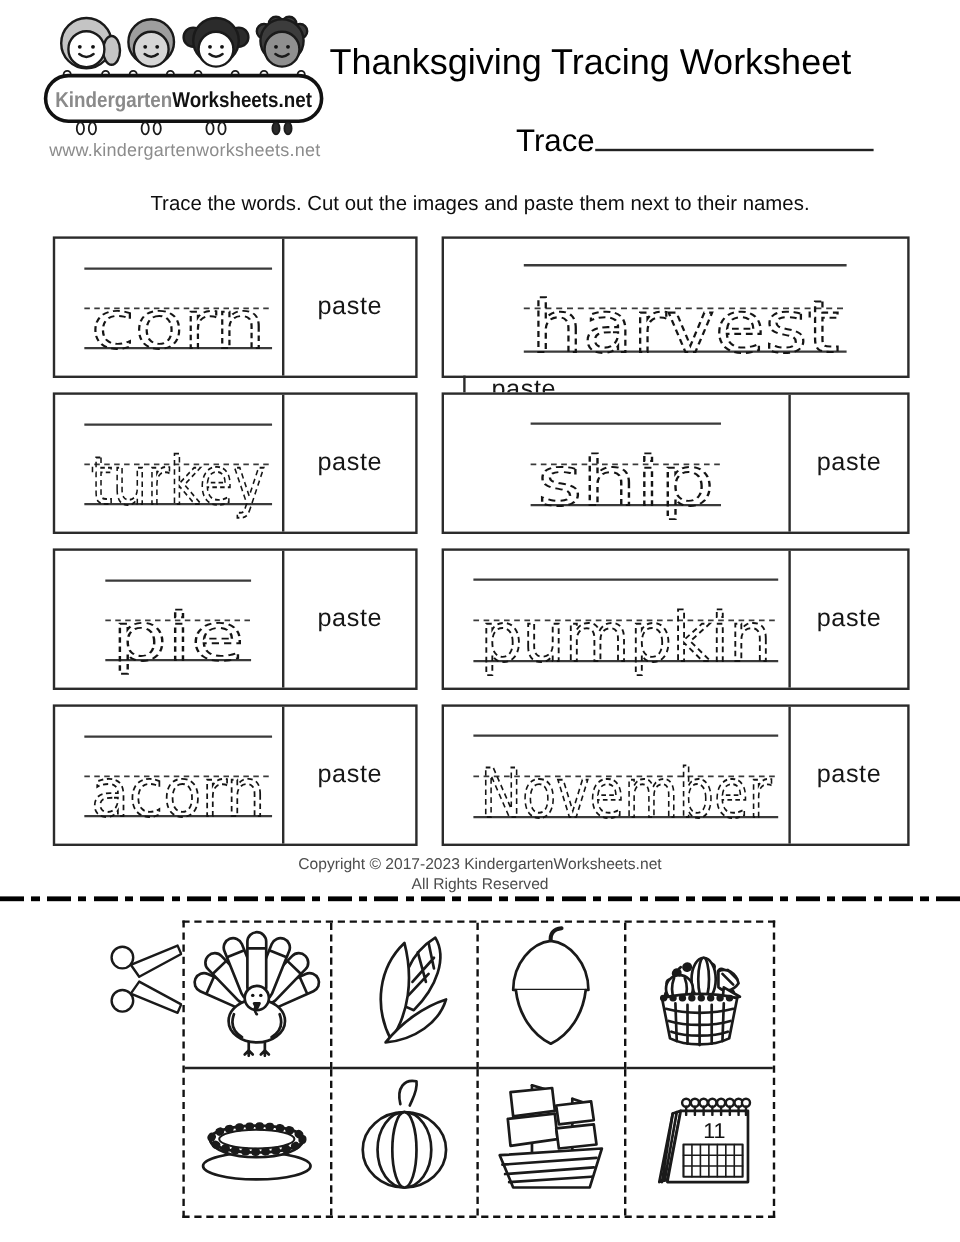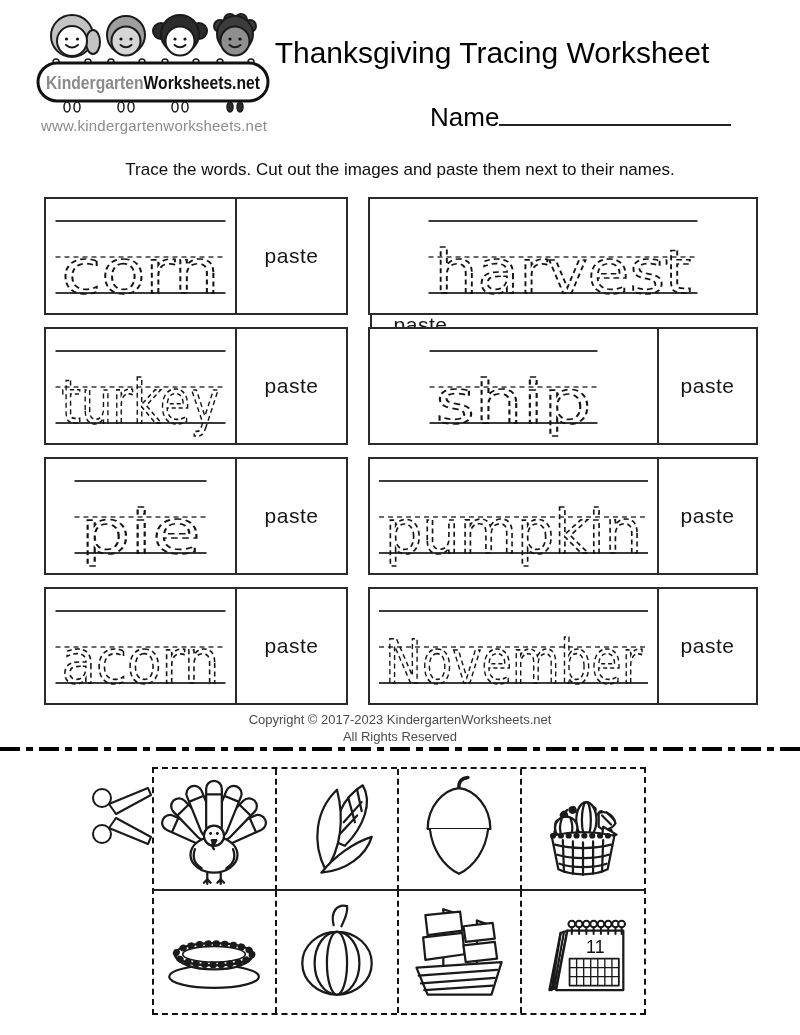--- a/index.html
+++ b/index.html
@@ -9,35 +9,35 @@
   .logo{position:absolute;left:34px;top:10px;width:240px;height:106px;}
   .logo-url{position:absolute;left:24px;top:117px;width:260px;text-align:center;
             font-size:15px;color:#8c8c8c;letter-spacing:.2px;}
   .title{position:absolute;left:240px;top:34px;width:500px;margin:2px;text-align:center;
          font-size:30px;font-weight:400;color:#000;font-family:"Liberation Sans",sans-serif;}
   .name-row{position:absolute;left:430px;top:100px;font-size:26px;color:#000;}
   .name-line{display:inline-block;width:232px;height:24px;border-bottom:2px solid #222;}
   .instruction{position:absolute;left:0;top:160px;width:800px;margin:0;text-align:center;
                font-size:17px;color:#0e0e0e;}
   .word-box{position:absolute;height:118px;border:2px solid #2b2b2b;display:flex;
-            box-sizing:border-box;background:#fff;}
+            box-sizing:border-box;background:#fff;padding-left:16px;}
   .word-area{flex:1;position:relative;}
   .trace-svg{width:100%;height:112px;margin-top:2px;}
   .paste{border-left:2px solid #2b2b2b;display:flex;align-items:center;justify-content:center;
          font-size:21px;color:#161616;letter-spacing:.5px;}
   .paste.pL{width:109px;} .paste.pR{width:97px;}
   .copyright{position:absolute;left:0;top:711px;width:800px;text-align:center;
              font-size:13px;line-height:17px;color:#4c4c4c;}
   .cutline{position:absolute;left:0;top:747px;width:800px;height:4px;
      background:repeating-linear-gradient(90deg,#000 0 20px,transparent 20px 26px,#000 26px 33px,transparent 33px 39px);}
   .scissors{position:absolute;left:90px;top:778px;width:64px;height:76px;}
   .img-grid{position:absolute;left:152px;top:767px;width:494px;height:248px;
             box-sizing:border-box;border:2px dashed #111;display:grid;
             grid-template-columns:repeat(4,1fr);grid-template-rows:1fr 1fr;background:#fff;}
-  .img-cell{display:flex;align-items:center;justify-content:center;box-sizing:border-box;}
+  .img-cell{display:flex;justify-content:center;box-sizing:border-box;}
   .img-cell.cr{border-right:2px dashed #111;}
   .img-cell.rb{border-bottom:2px solid #222;}
   .img-cell svg{width:112px;height:112px;}
   .lineart{stroke:#1a1a1a;stroke-width:2;fill:none;stroke-linecap:round;stroke-linejoin:round;}
 </style>
 </head>
 <body>
 
 <div class="page">
 
@@ -95,21 +95,21 @@
       <ellipse cx="151" cy="97" rx="3" ry="5" fill="#fff" stroke="#1a1a1a" stroke-width="1.5"></ellipse>
       <ellipse cx="196" cy="97" rx="3" ry="5" fill="#2b2b2b" stroke="#1a1a1a" stroke-width="1.5"></ellipse>
       <ellipse cx="206" cy="97" rx="3" ry="5" fill="#2b2b2b" stroke="#1a1a1a" stroke-width="1.5"></ellipse>
     </svg>
   </div>
   <div class="logo-url">www.kindergartenworksheets.net</div>
 
   <h1 class="title">Thanksgiving Tracing Worksheet</h1>
 
   <div class="name-row">
-    <span>Name</span><span class="name-line"></span>
+    <span>Trace</span><span class="name-line"></span>
   </div>
 
   <p class="instruction">Trace the words. Cut out the images and paste them next to their names.</p>
 
   <div class="word-box" style="left:44px;top:197px;width:304px;">
     <div class="word-area">
         <svg class="trace-svg" viewBox="0 0 188 112">
           <line x1="9" y1="20" x2="179" y2="20" stroke="#3a3a3a" stroke-width="2"></line>
           <line x1="9" y1="56" x2="179" y2="56" stroke="#3a3a3a" stroke-width="1.5" stroke-dasharray="5 4"></line>
           <line x1="9" y1="92" x2="179" y2="92" stroke="#3a3a3a" stroke-width="2"></line>

